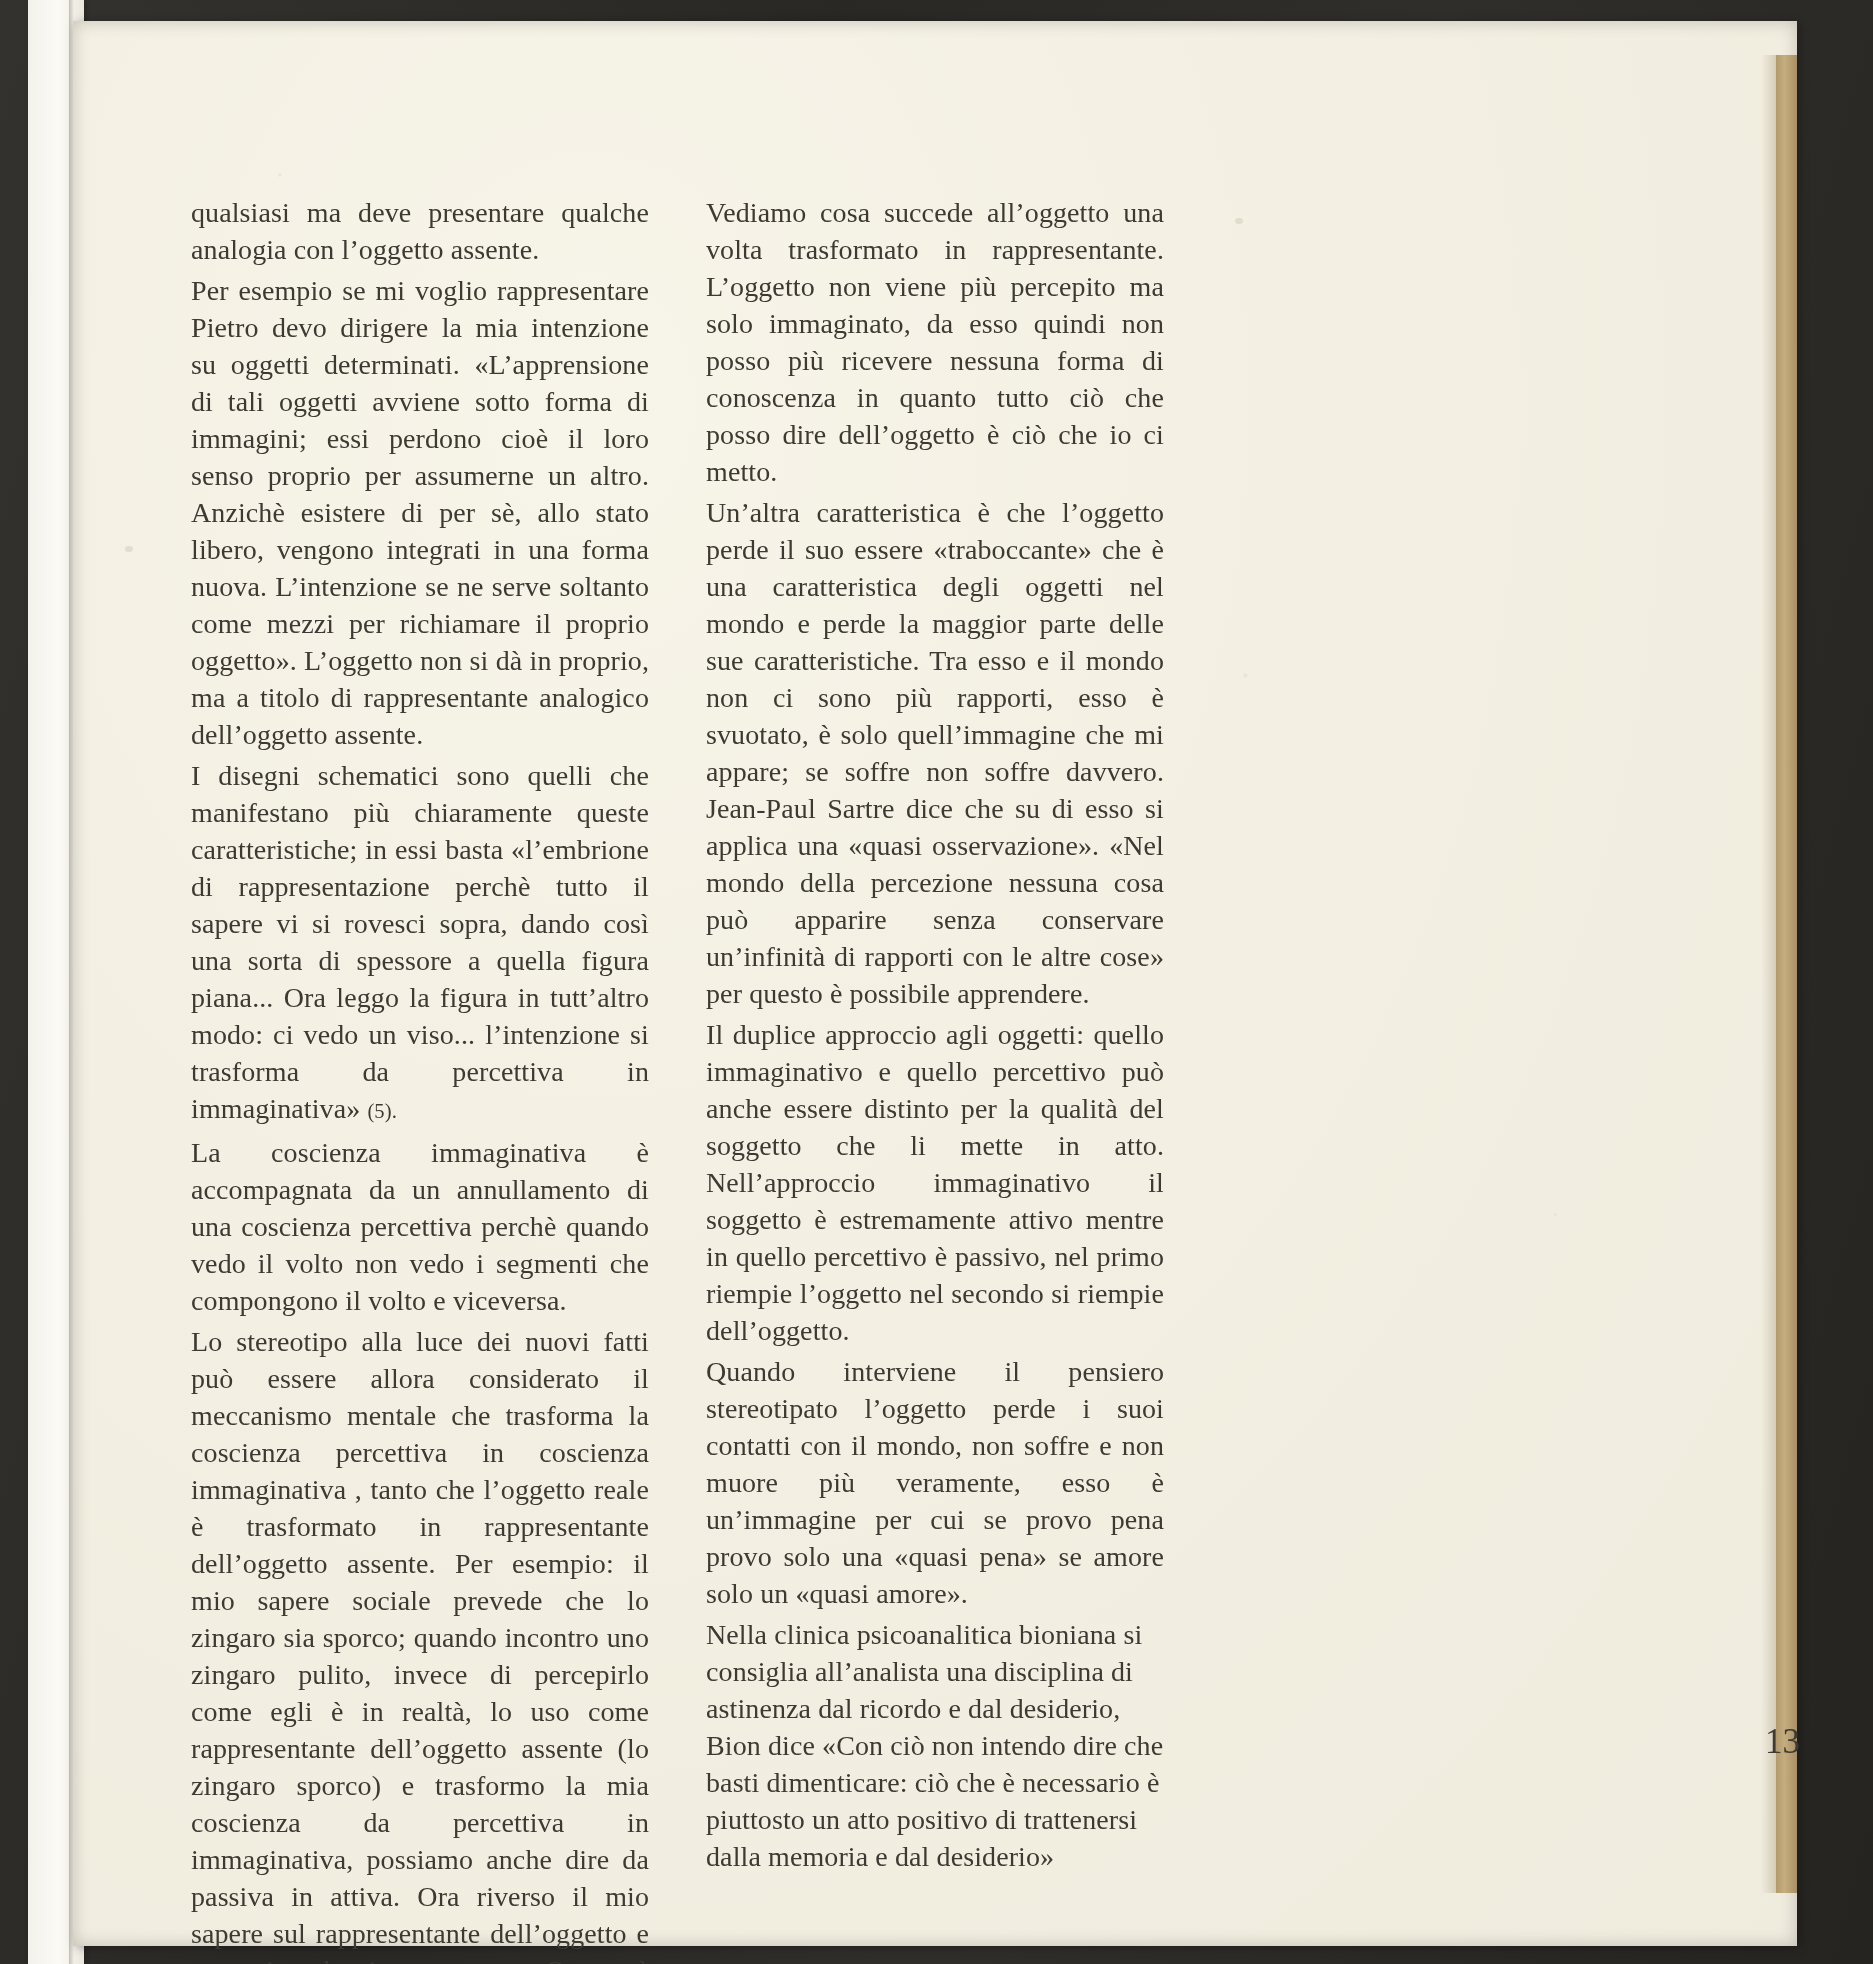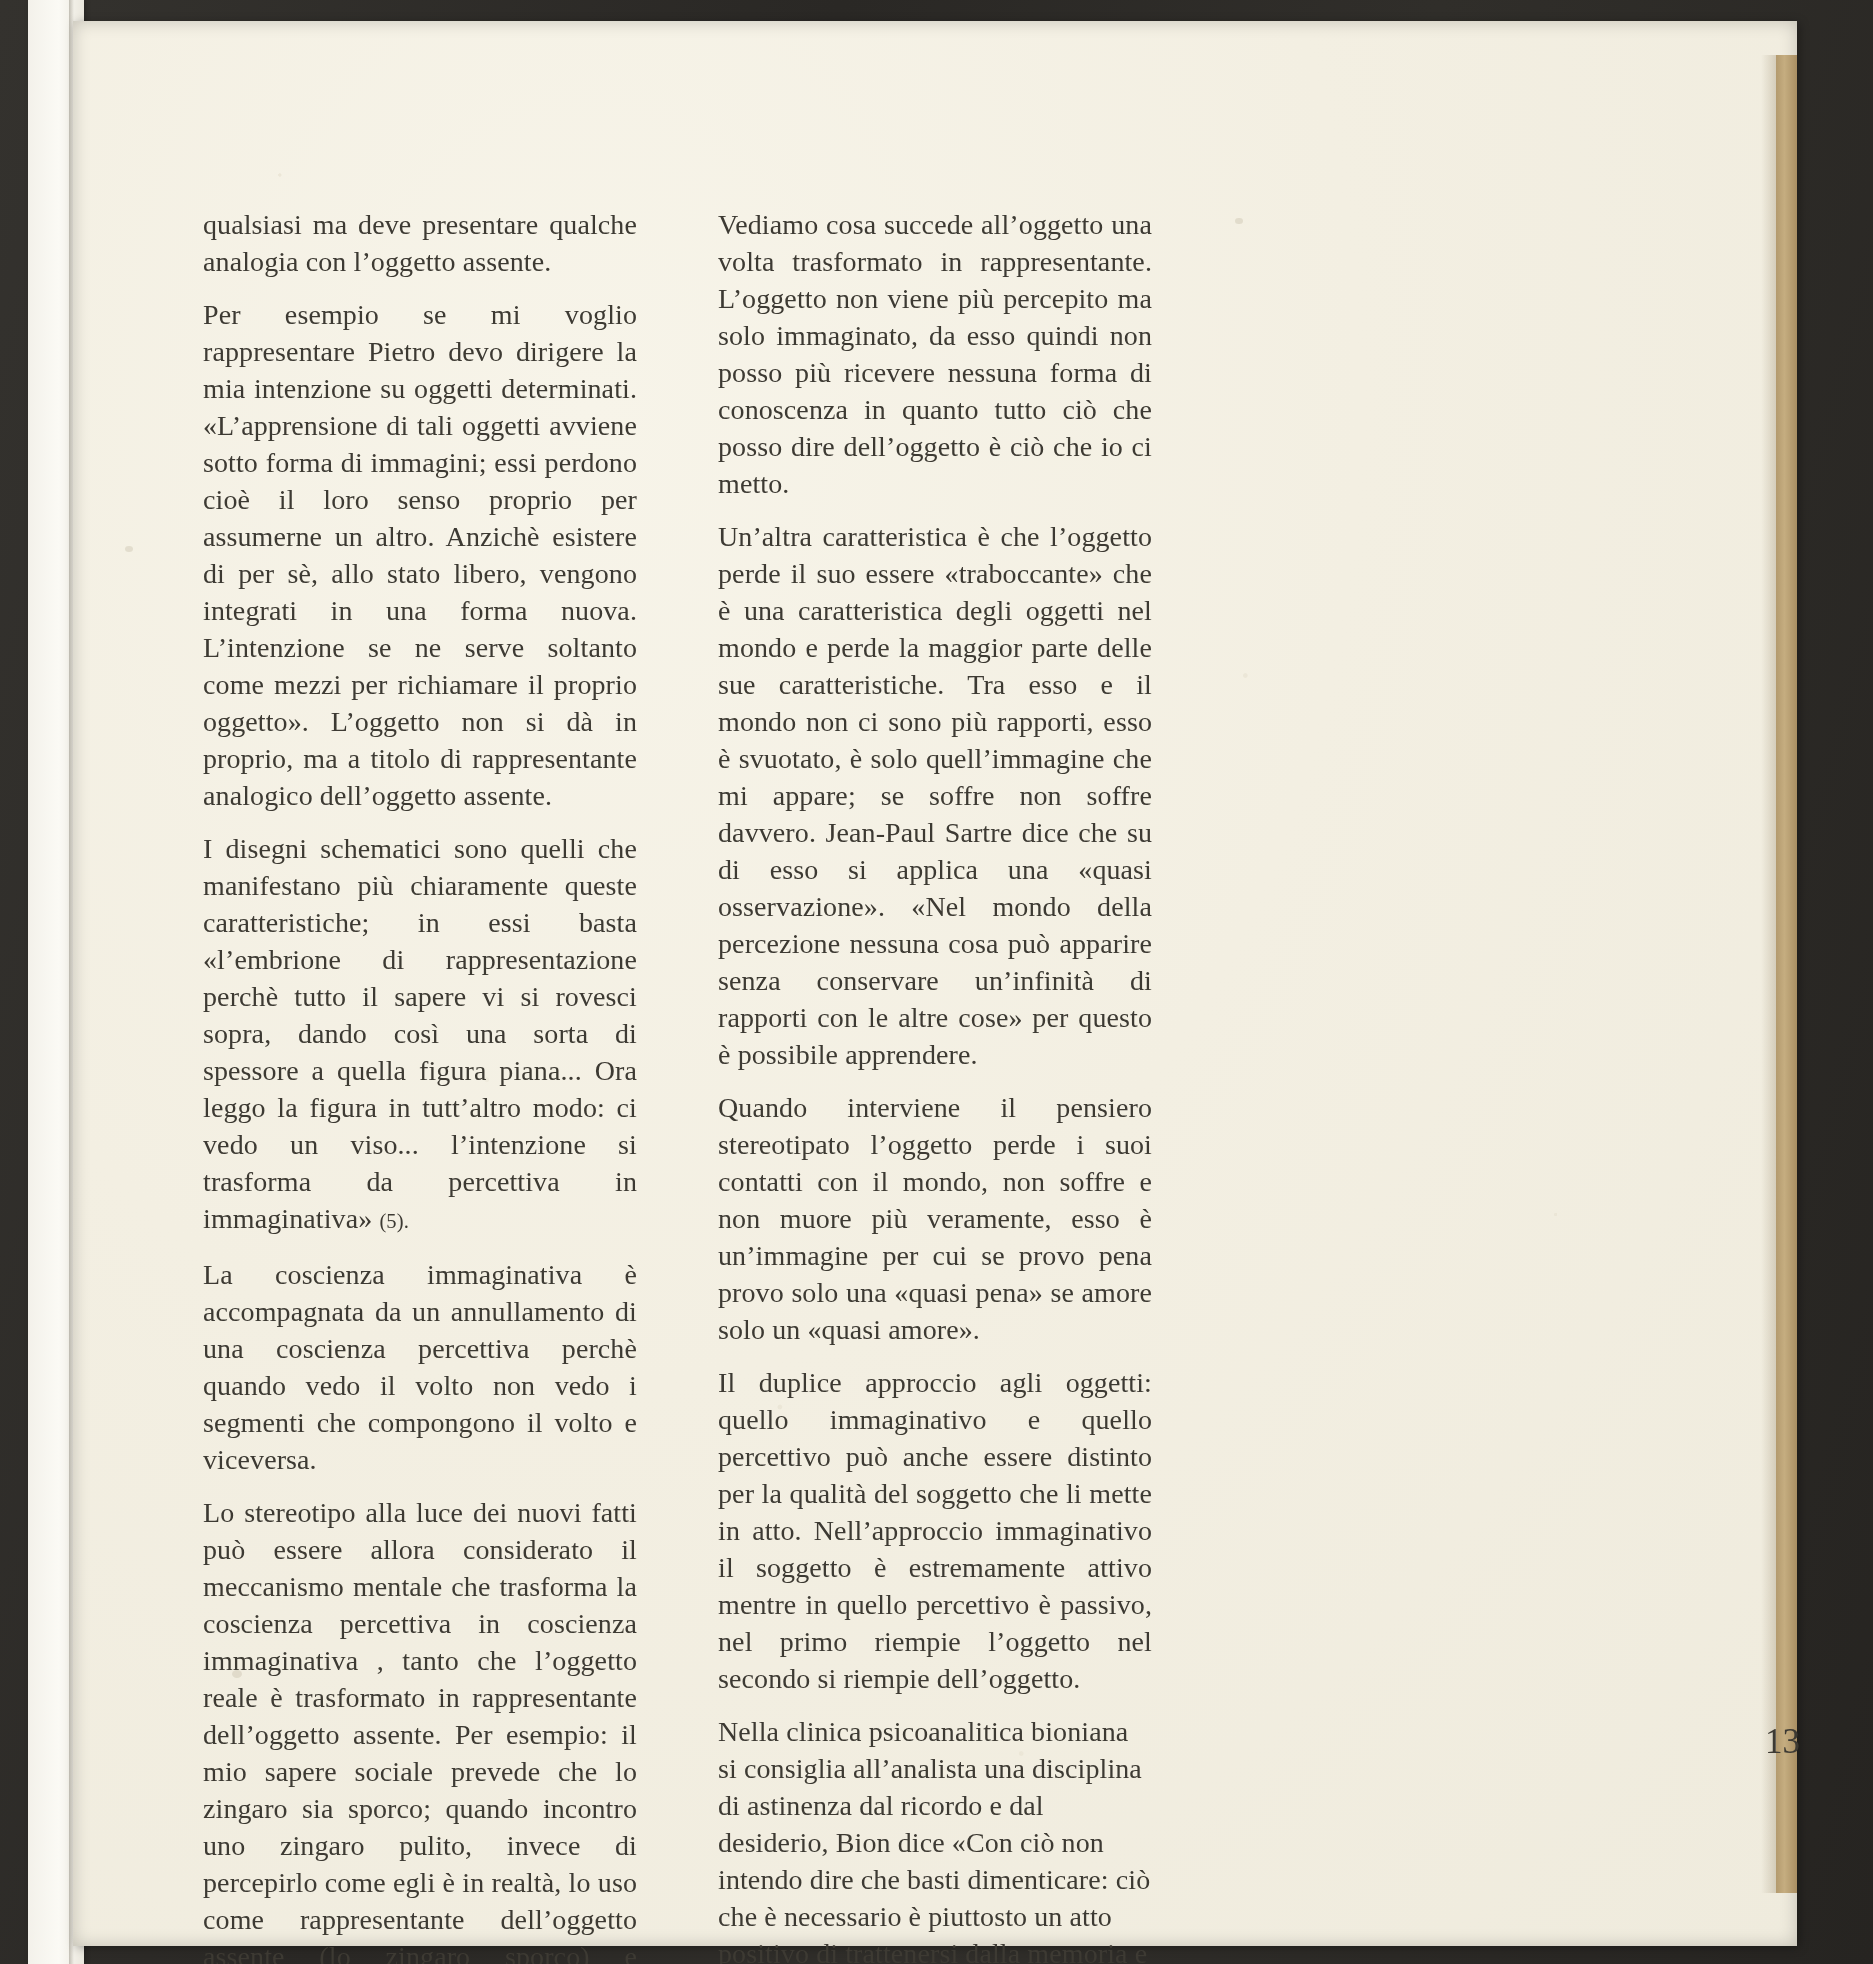--- a/index.html
+++ b/index.html
@@ -91,21 +91,21 @@
     left: 114px;
     top: 169px;
     width: 1405px;
     display: flex;
     gap: 49px;
   }
   .column {
     width: 466px;
   }
   .column p {
-    margin: 16px;
+    margin: 4px;
     color: #3d3a33;
     font-size: 28px;
     line-height: 37px;
     text-align: justify;
     text-justify: inter-word;
     letter-spacing: 0.1px;
   }
   .column p.last-of-col {
     text-align: left;
   }
@@ -154,22 +154,22 @@
       <p>Per esempio se mi voglio rappresentare Pietro devo dirigere la mia intenzione su oggetti determinati. «L’apprensione di tali oggetti avviene sotto forma di immagini; essi perdono cioè il loro senso proprio per assumerne un altro. Anzichè esistere di per sè, allo stato libero, vengono integrati in una forma nuova. L’intenzione se ne serve soltanto come mezzi per richiamare il proprio oggetto». L’oggetto non si dà in proprio, ma a titolo di rappresentante analogico dell’oggetto assente.</p>
       <p><span>I disegni schematici sono quelli che manifestano più chiaramente queste caratteristiche; in essi basta «l’embrione di rappresentazione perchè tutto il sapere vi si rovesci sopra, dando così una sorta di spessore a quella figura piana... Ora leggo la figura in tutt’altro modo: ci vedo un viso... l’intenzione si trasforma da percettiva in immaginativa»</span> <span class="fn">(5).</span></p>
       <p>La coscienza immaginativa è accompagnata da un annullamento di una coscienza percettiva perchè quando vedo il volto non vedo i segmenti che compongono il volto e viceversa.</p>
       <p>Lo stereotipo alla luce dei nuovi fatti può essere allora considerato il meccanismo mentale che trasforma la coscienza percettiva in coscienza immaginativa , tanto che l’oggetto reale è trasformato in rappresentante dell’oggetto assente. Per esempio: il mio sapere sociale prevede che lo zingaro sia sporco; quando incontro uno zingaro pulito, invece di percepirlo come egli è in realtà, lo uso come rappresentante dell’oggetto assente (lo zingaro sporco) e trasformo la mia coscienza da percettiva in immaginativa, possiamo anche dire da passiva in attiva. Ora riverso il mio sapere sul rappresentante dell’oggetto e percepisco lo zingaro sporco. Questo è ciò che avviene nella fotografia o nella pittura, nelle quali smetto di vedere le macchie e i segni e ci vedo l’immagine di un volto, perchè questo volto ce l’ho messo.</p>
 
     </div>
 
     <div class="column">
       <p>Vediamo cosa succede all’oggetto una volta trasformato in rappresentante. L’oggetto non viene più percepito ma solo immaginato, da esso quindi non posso più ricevere nessuna forma di conoscenza in quanto tutto ciò che posso dire dell’oggetto è ciò che io ci metto.</p>
       <p>Un’altra caratteristica è che l’oggetto perde il suo essere «traboccante» che è una caratteristica degli oggetti nel mondo e perde la maggior parte delle sue caratteristiche. Tra esso e il mondo non ci sono più rapporti, esso è svuotato, è solo quell’immagine che mi appare; se soffre non soffre davvero. Jean-Paul Sartre dice che su di esso si applica una «quasi osservazione». «Nel mondo della percezione nessuna cosa può apparire senza conservare un’infinità di rapporti con le altre cose» per questo è possibile apprendere.</p>
+      <p>Il duplice approccio agli oggetti: quello immaginativo e quello percettivo può anche essere distinto per la qualità del soggetto che li mette in atto. Nell’approccio immaginativo il soggetto è estremamente attivo mentre in quello percettivo è passivo, nel primo riempie l’oggetto nel secondo si riempie dell’oggetto.</p>
       <p>Quando interviene il pensiero stereotipato l’oggetto perde i suoi contatti con il mondo, non soffre e non muore più veramente, esso è un’immagine per cui se provo pena provo solo una «quasi pena» se amore solo un «quasi amore».</p>
-      <p>Il duplice approccio agli oggetti: quello immaginativo e quello percettivo può anche essere distinto per la qualità del soggetto che li mette in atto. Nell’approccio immaginativo il soggetto è estremamente attivo mentre in quello percettivo è passivo, nel primo riempie l’oggetto nel secondo si riempie dell’oggetto.</p>
       <p class="last-of-col"><span>Nella clinica psicoanalitica bioniana si consiglia all’analista una disciplina di astinenza dal ricordo e dal desiderio, Bion dice «Con ciò non intendo dire che basti dimenticare: ciò che è necessario è piuttosto un atto positivo di trattenersi dalla memoria e dal desiderio»</span> </p>
     </div>
 
   </div>
 
   <div id="page-number">13</div>
 </div>
 
 
 </body></html>

